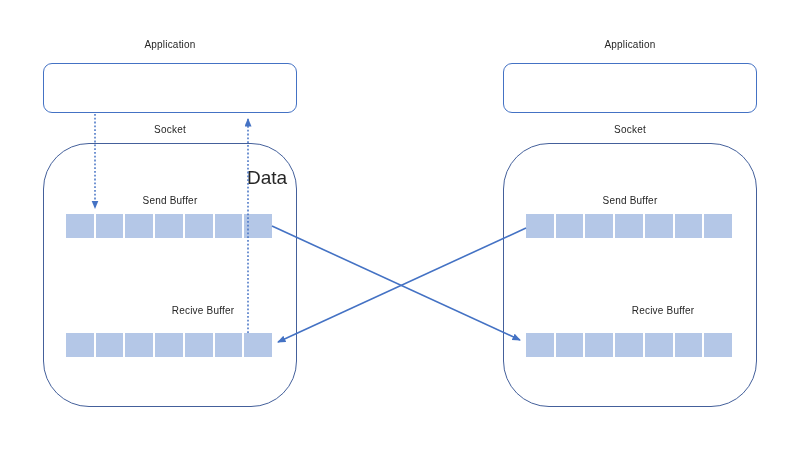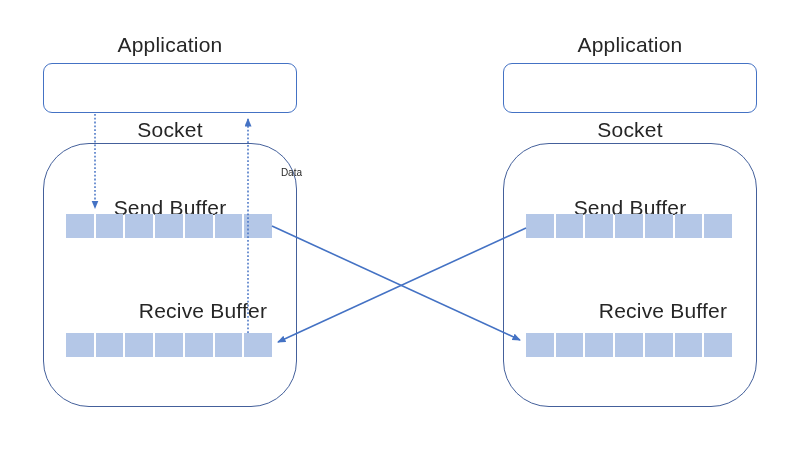--- a/index.html
+++ b/index.html
@@ -10,28 +10,28 @@
     color: var(--text, #262626);
     overflow: hidden;
   }
   .stage { position: relative; width: 800px; height: 450px; }
   .panel { position: absolute; top: 0; width: 340px; height: 450px; }
   .panel.left  { left: 0; }
   .panel.right { left: 460px; }
 
   .lbl {
     position: absolute; left: 43px; width: 254px;
-    text-align: center; font-size: 21px; line-height: 18px;
+    text-align: center; font-size: 10px; line-height: 18px;
     color: var(--text, #262626);
     letter-spacing: 0.2px;
     white-space: nowrap;
   }
   .app-label    { top: 36px; }
   .socket-label { top: 121px; }
-  .send-label   { top: 199px; }
+  .send-label   { top: 192px; }
   .recv-label   { top: 302px; margin-left: 33px; }
 
   .app-box {
     position: absolute; left: 43px; top: 63px;
     width: 254px; height: 50px; box-sizing: border-box;
     border: 1.2px solid var(--box-outline, #4472c4);
     border-radius: 9px; background: transparent;
   }
   .big-box {
     position: absolute; left: 43px; top: 143px;
@@ -41,22 +41,22 @@
   }
   .bar {
     position: absolute; left: 66px; width: 206px; height: 24px;
     display: flex; gap: 2px;
   }
   .send-bar { top: 214px; }
   .recv-bar { top: 333px; }
   .bar .seg { flex: 1 1 0; background: var(--segment-fill, #b4c7e7); }
 
   .data-label {
-    position: absolute; left: 264px; top: 167px; width: 38px;
-    font-size: 10px; text-align: right; color: var(--text, #262626);
+    position: absolute; left: 247px; top: 167px; width: 38px;
+    font-size: 19px; text-align: right; color: var(--text, #262626);
     white-space: nowrap;
   }
 
   svg.overlay {
     position: absolute; left: 0; top: 0;
     width: 800px; height: 450px;
     pointer-events: none;
   }
   .solid-line  { stroke: var(--arrow, #4472c4); stroke-width: 1.6; fill: none; }
   .dotted-line { stroke: var(--arrow, #4472c4); stroke-width: 1.5; fill: none;

